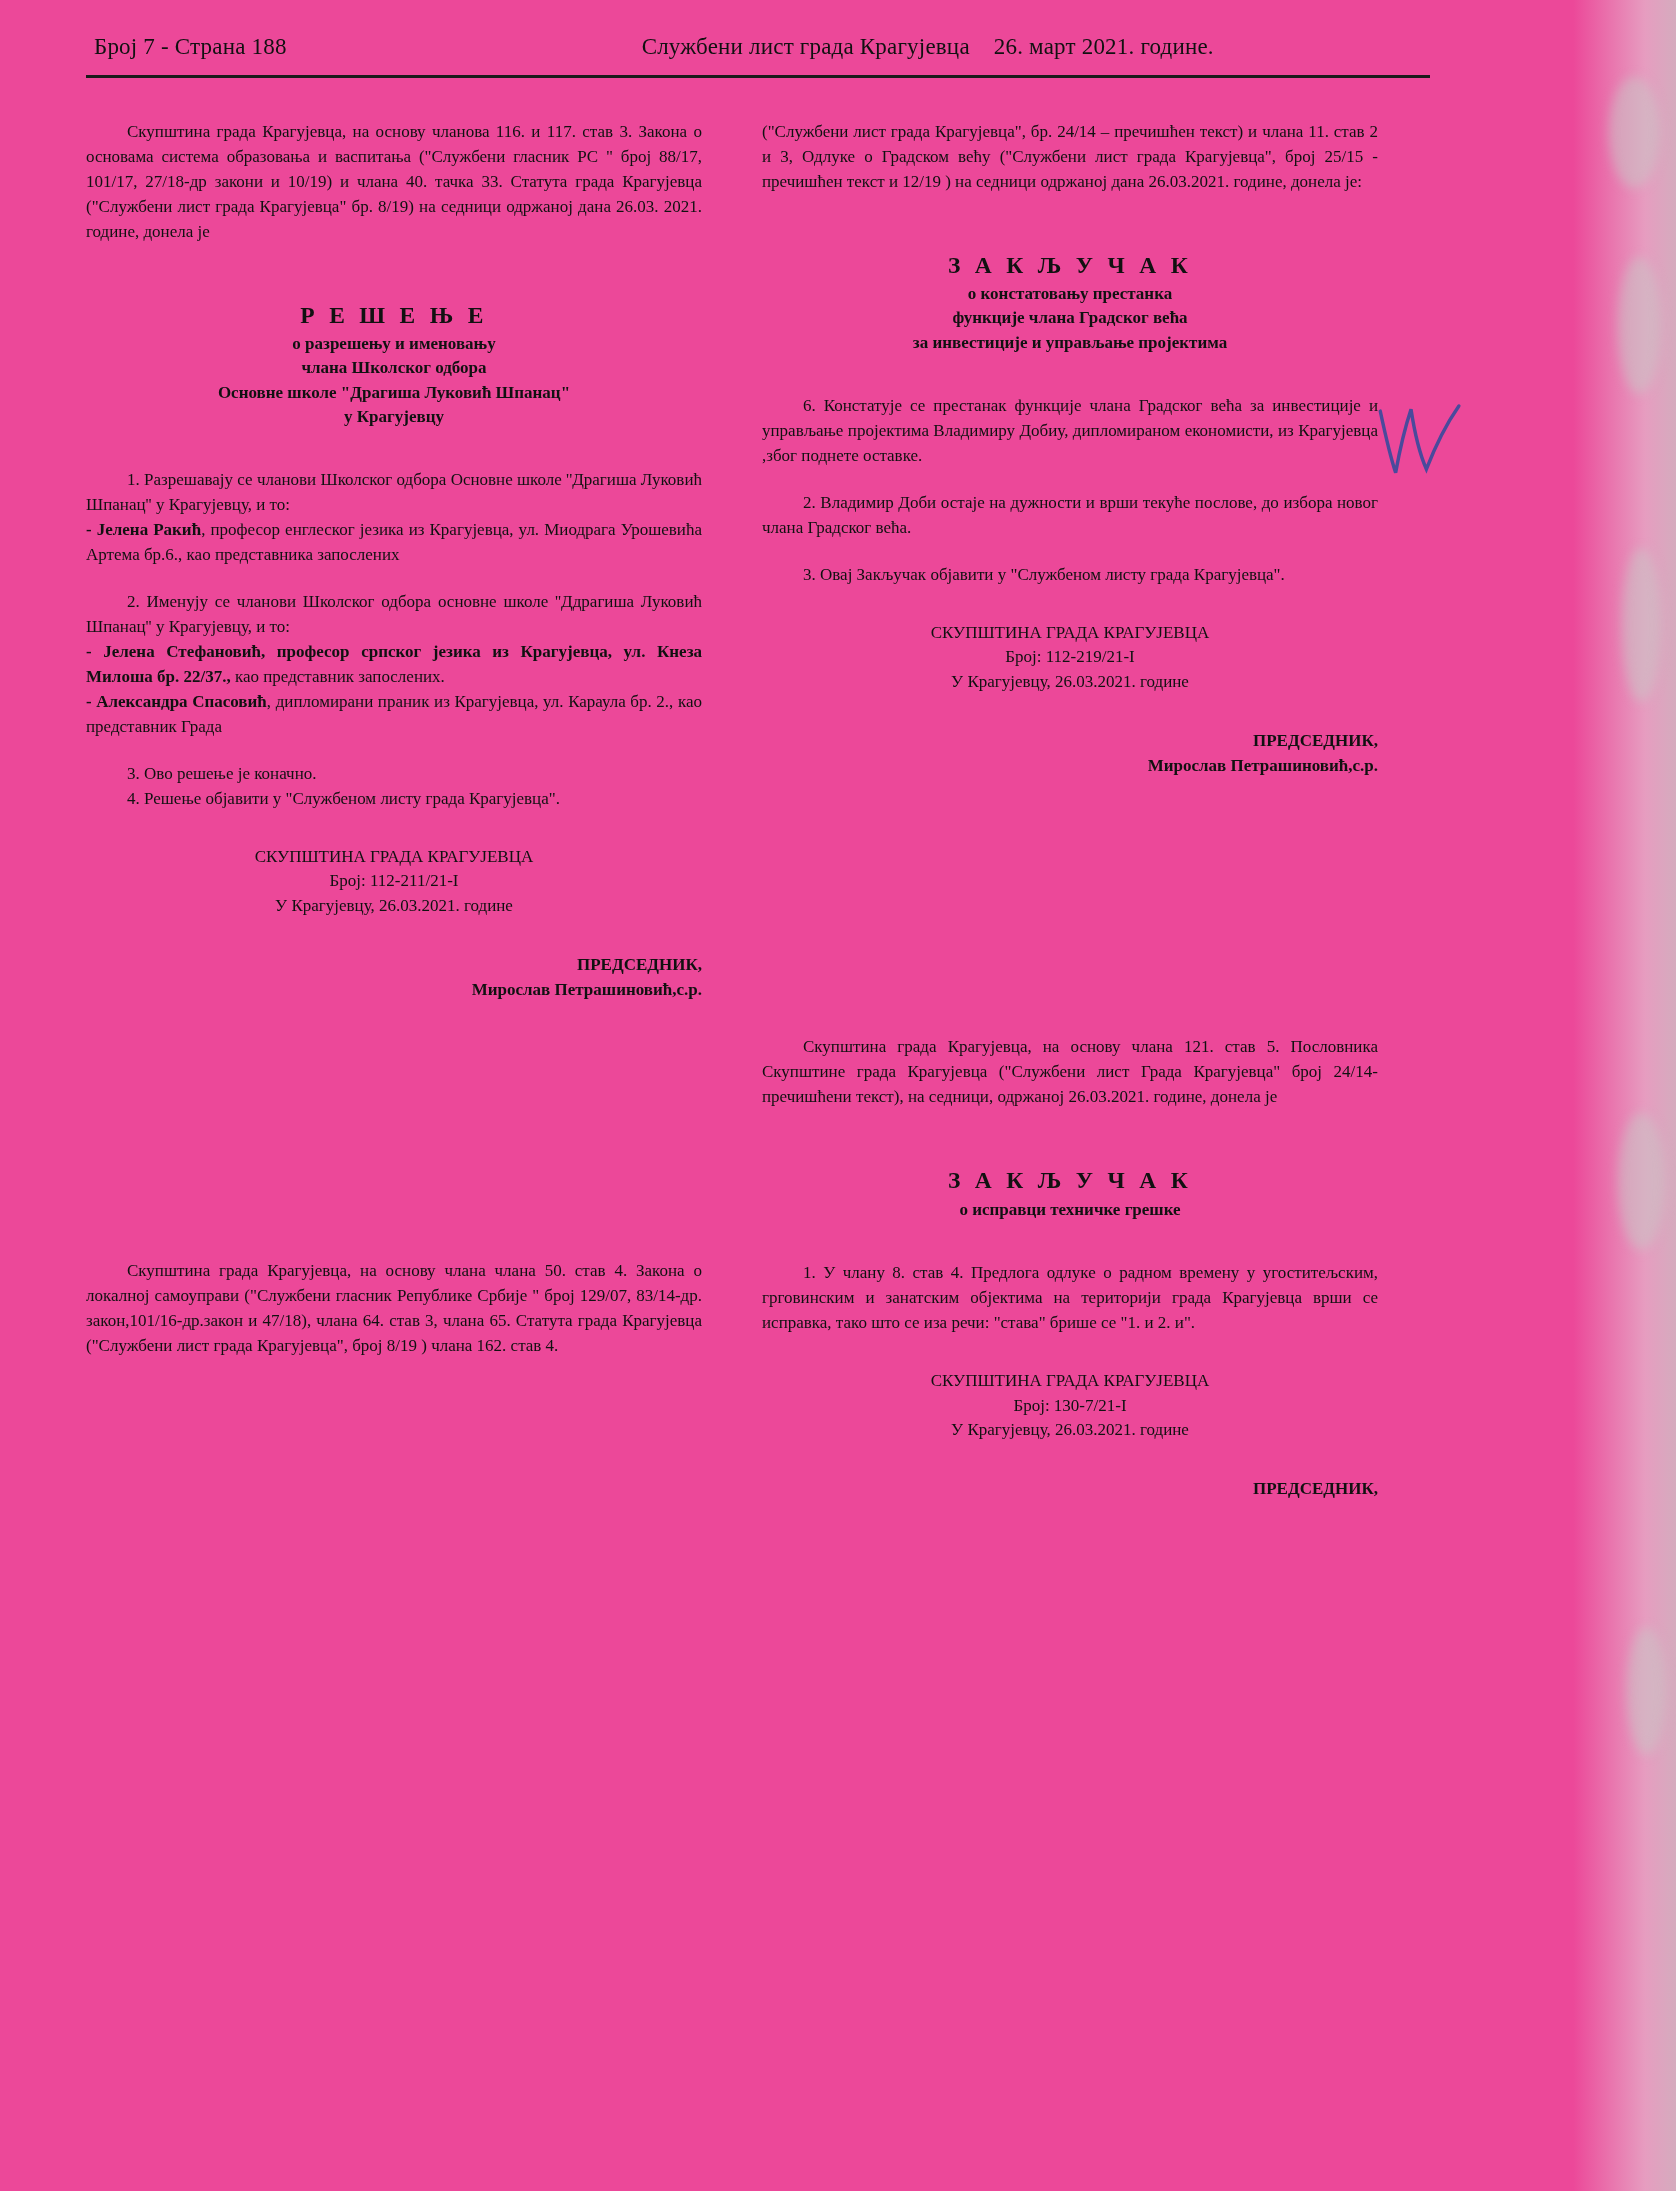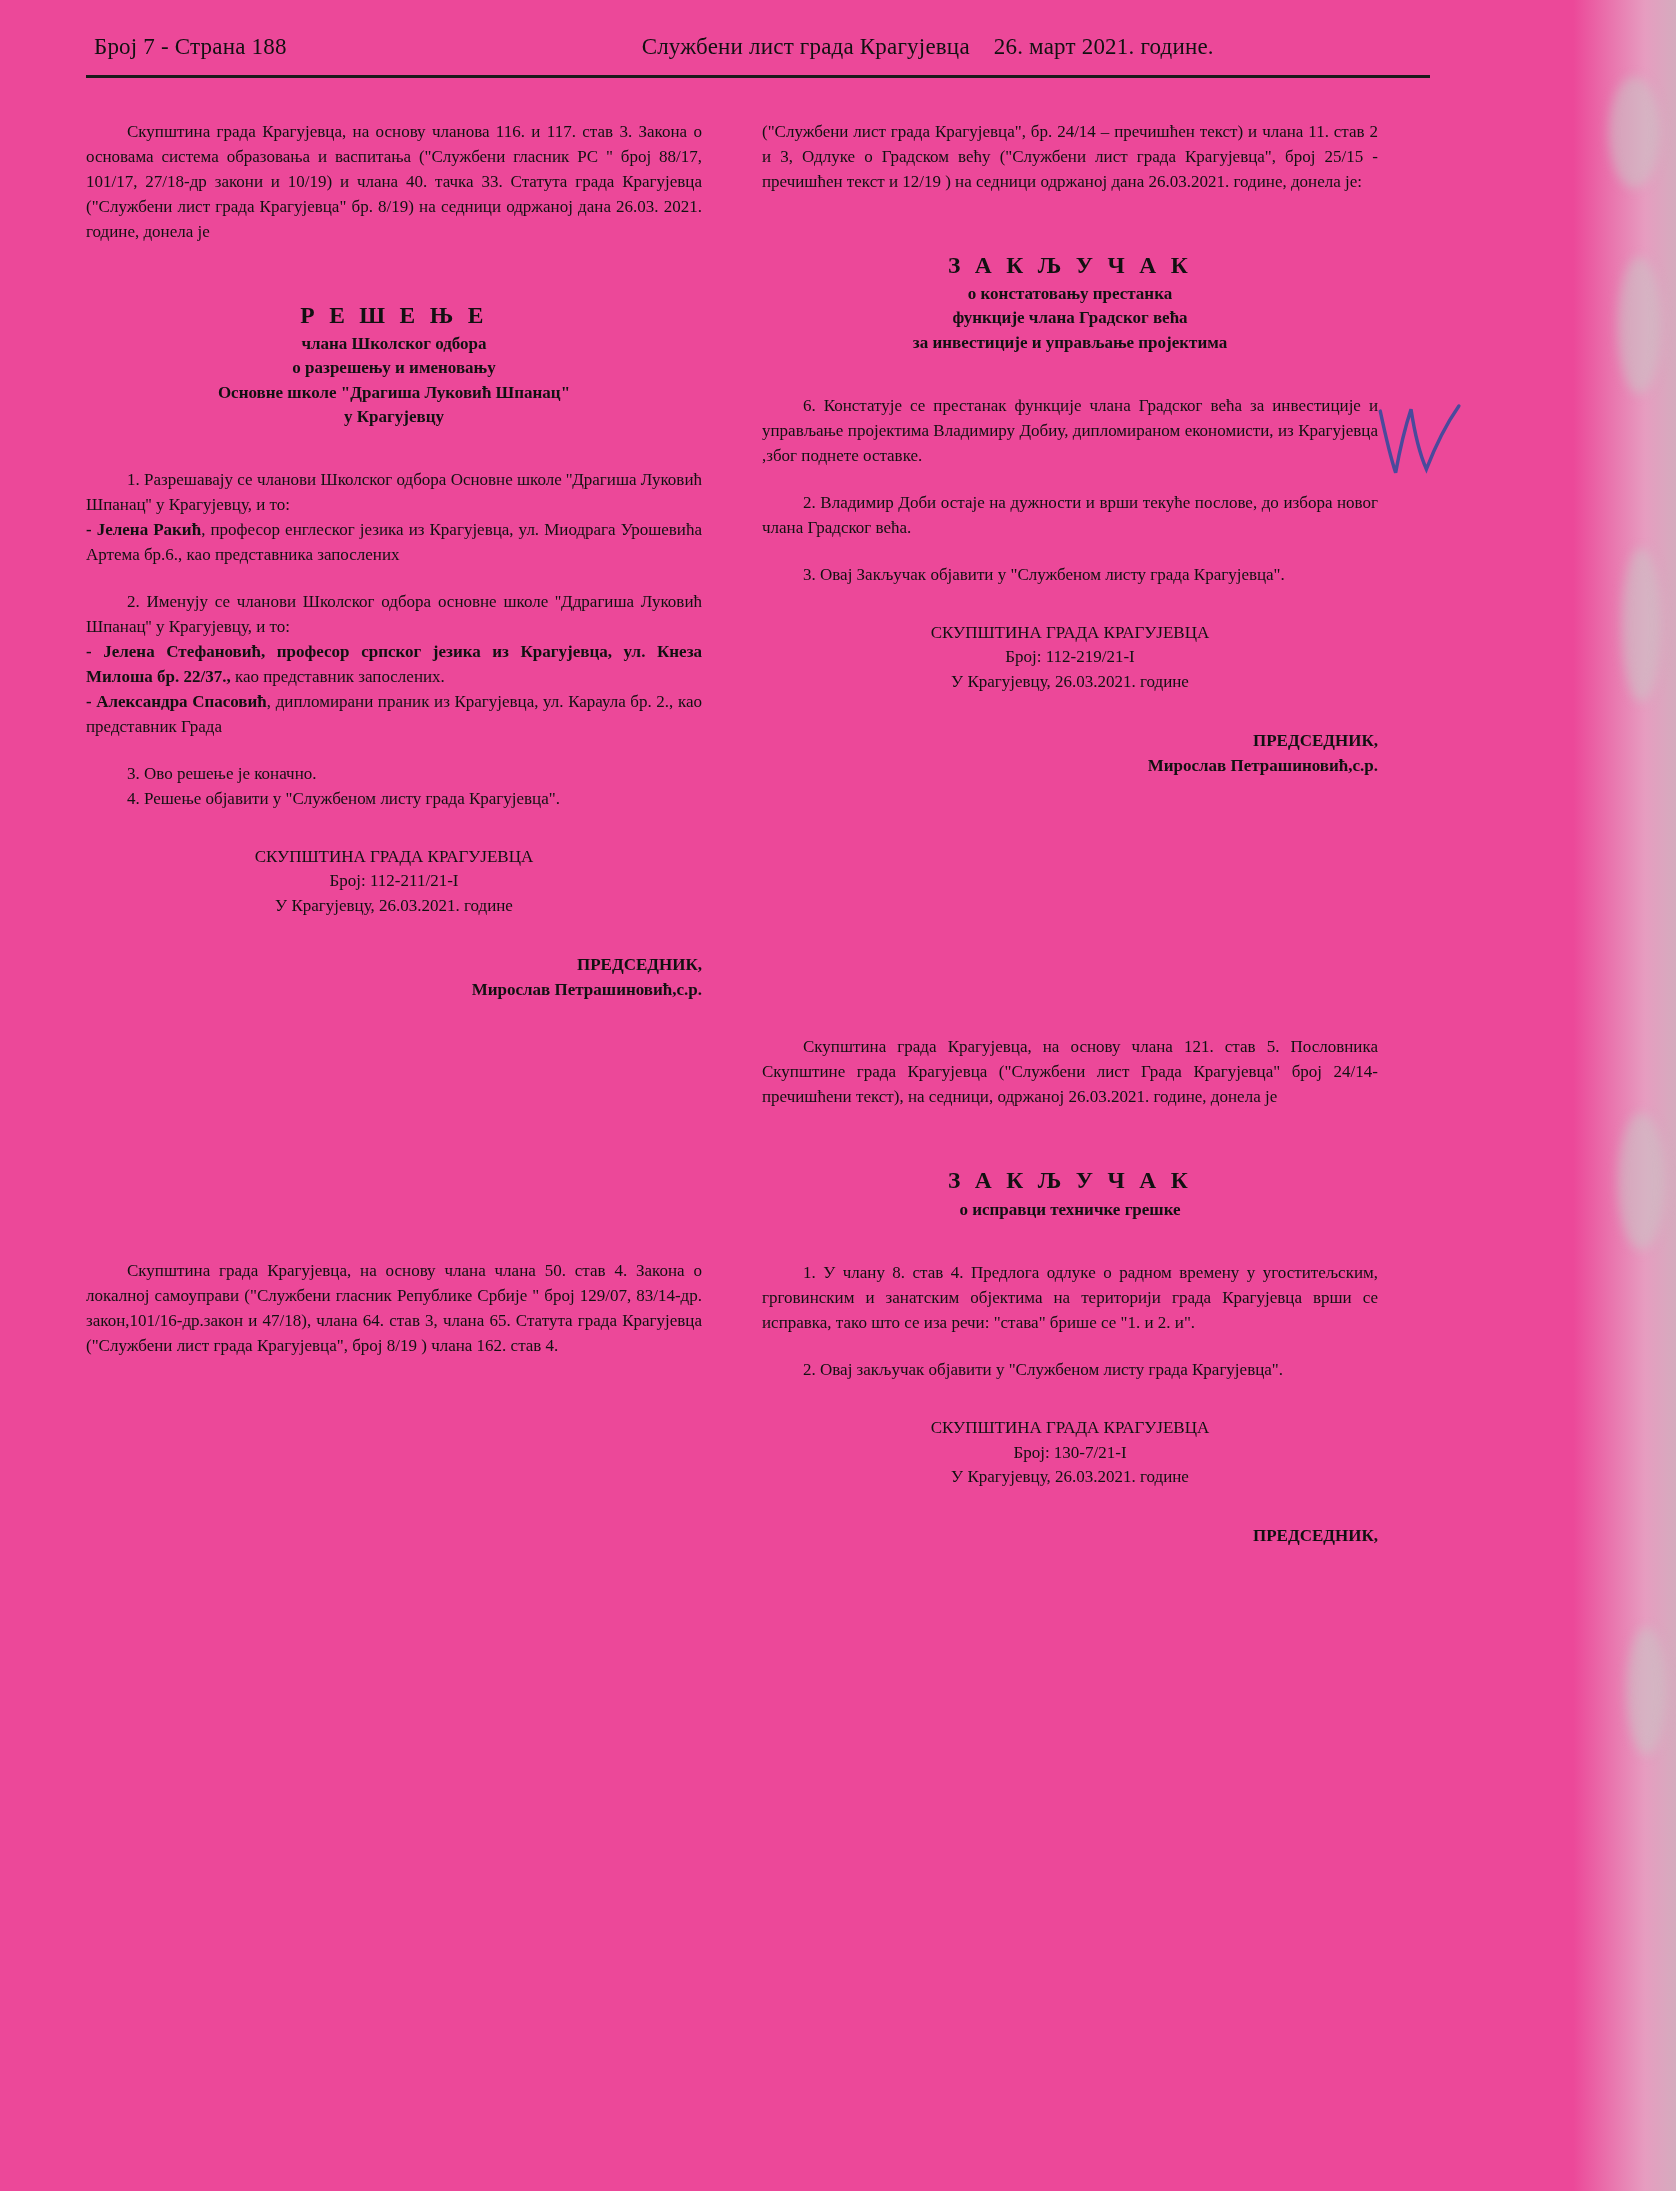--- a/index.html
+++ b/index.html
@@ -160,22 +160,22 @@
   </svg>
 
   <div class="columns">
 
     <div class="col col-left">
 
       <p class="indent">Скупштина града Крагујевца, на основу чланова 116. и 117. став 3.   Закона о основама система образовања и васпитања ("Службени гласник РС " број 88/17, 101/17, 27/18-др закони и 10/19) и члана 40. тачка 33. Статута града Крагујевца ("Службени лист града Крагујевца" бр. 8/19) на седници одржаној дана 26.03. 2021. године, донела је</p>
 
       <div class="title-block">
         <p class="spaced-title">Р Е Ш Е Њ Е</p>
+        <p>о разрешењу  и именовању</p>
         <p>члана  Школског одбора</p>
-        <p>о разрешењу  и именовању</p>
         <p>Основне школе "Драгиша Луковић Шпанац"</p>
         <p>у Крагујевцу</p>
       </div>
 
       <p class="indent space-before-lg">1. Разрешавају се чланови Школског одбора Основне школе ''Драгиша Луковић Шпанац'' у Крагујевцу, и то:</p>
       <p><span class="bold">- Јелена Ракић</span><span>, професор енглеског језика из Крагујевца, ул. Миодрага Урошевића Артема бр.6., као представника запослених</span></p>
 
       <p class="indent space-before">2. Именују се чланови Школског одбора основне школе ''Ддрагиша Луковић Шпанац'' у Крагујевцу, и то:</p>
       <p><span class="bold">-    Јелена    Стефановић,    професор српског  језика  из  Крагујевца,  ул.  Кнеза Милоша     бр.     22/37.,</span><span>         као     представник запослених.</span></p>
       <p><span class="bold">- Александра Спасовић</span><span>, дипломирани праник из Крагујевца, ул. Караула бр. 2., као представник Града</span></p>
@@ -225,21 +225,20 @@
       </div>
 
       <p class="indent space-before-xxl">Скупштина града Крагујевца, на основу члана    121.  став 5.  Пословника   Скупштине града    Крагујевца    ("Службени    лист    Града Крагујевца" број 24/14-пречишћени текст), на седници, одржаној 26.03.2021. године, донела је</p>
 
       <div class="title-block">
         <p class="spaced-title">З А К Љ У Ч А К</p>
         <p>о исправци техничке грешке</p>
       </div>
 
       <p class="indent space-before-lg">1. У члану 8. став 4. Предлога одлуке о радном времену у угоститељским, грговинским и  занатским  објектима  на  територији  града Крагујевца  врши се исправка, тако што се иза речи: "става" брише се "1. и 2. и".</p>
-      <p class="indent space-before">2.      Овај      закључак      објавити      у "Службеном листу града Крагујевца".</p>
 
       <div class="sign-block">
         <p>СКУПШТИНА ГРАДА КРАГУЈЕВЦА</p>
         <p>Број: 130-7/21-I</p>
         <p>У Крагујевцу, 26.03.2021. године</p>
       </div>
 
       <div class="sign-right">
         <p>ПРЕДСЕДНИК,</p>
       </div>

